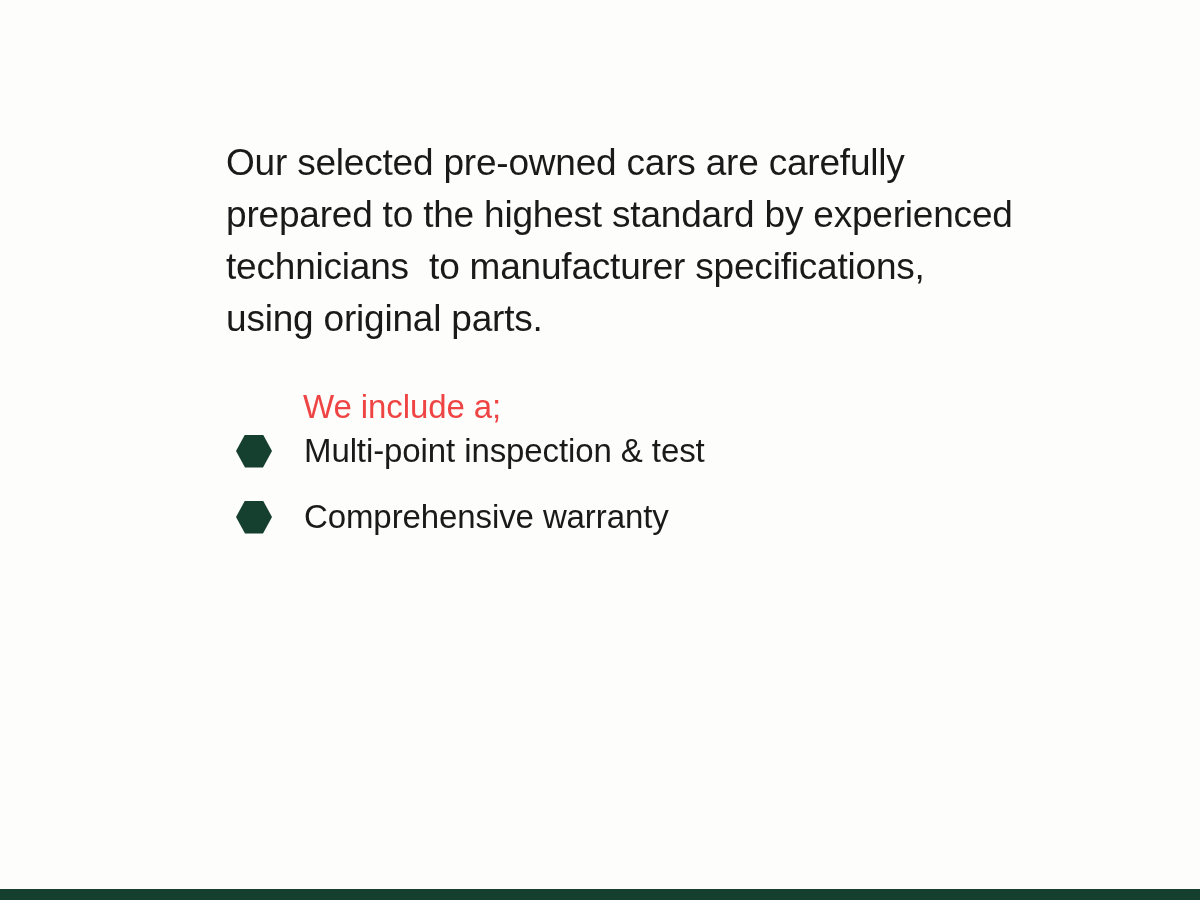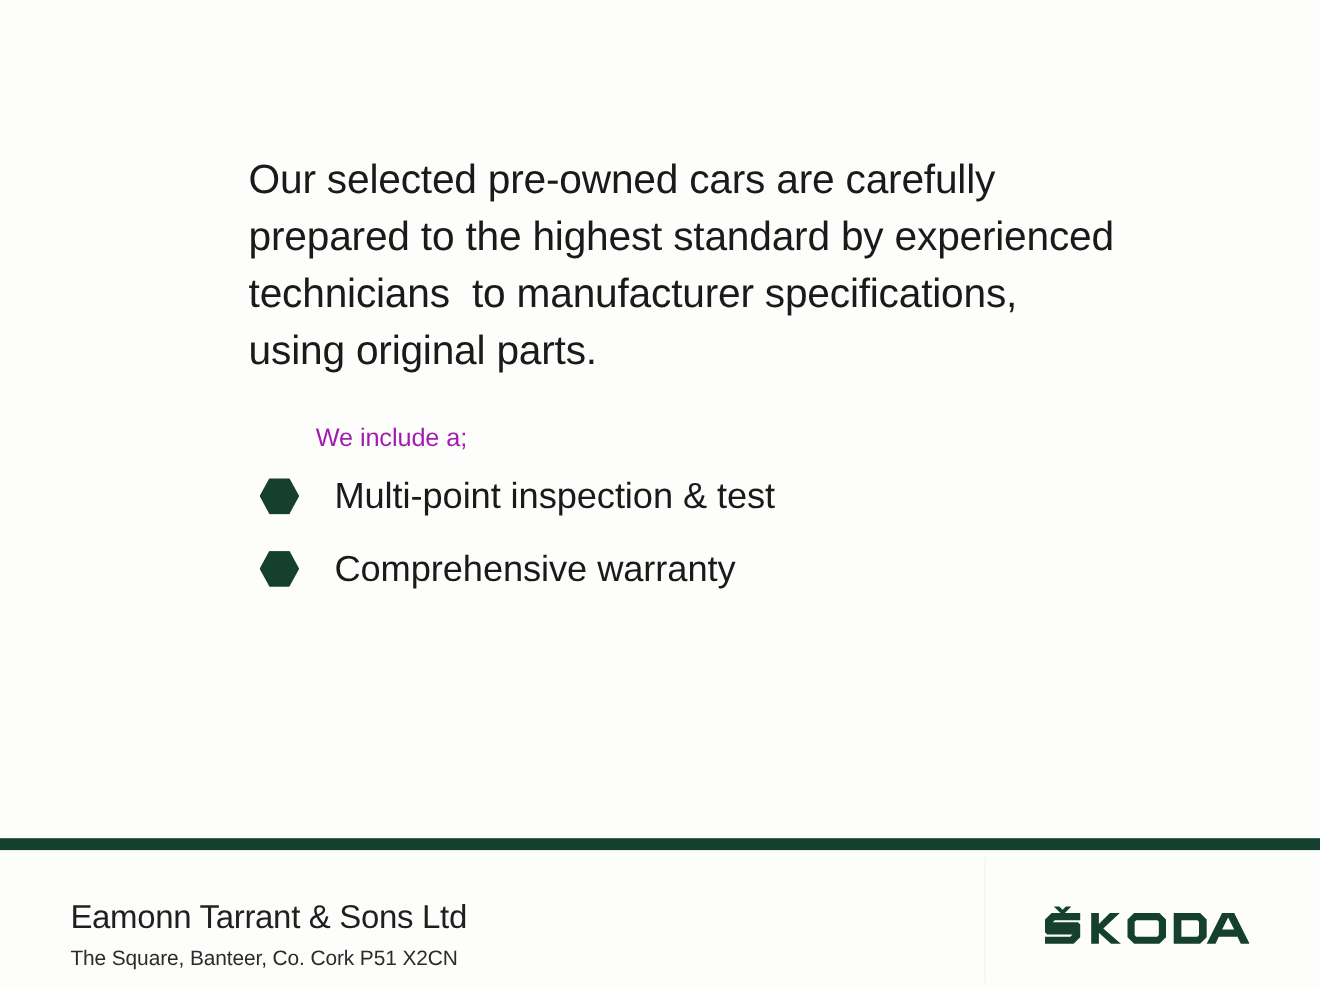--- a/index.html
+++ b/index.html
@@ -39,26 +39,26 @@
     font-size: 37px;
     line-height: 52px;
     font-weight: 400;
     color: #1a1a1a;
     letter-spacing: -0.2px;
     white-space: pre-wrap;
   }
 
   .include-line {
     position: absolute;
-    left: 287px;
+    left: 303px;
     top: 352px;
-    font-size: 23px;
+    font-size: 33px;
     line-height: 44px;
     font-weight: 400;
-    color: #a21caf;
+    color: #ef4444;
     letter-spacing: -0.1px;
   }
 
   .bullet-list {
     position: absolute;
     left: 236px;
     top: 418px;
     margin: 0;
     padding: 0;
     list-style: none;
@@ -174,42 +174,14 @@
       </li>
 
 
 
     </ul>
 
   </div>
 
   <div class="divider-bar"></div>
 
-  <div class="footer">
-
-    <div class="footer-separator"></div>
-
-    <div class="dealer-block">
-      <div class="dealer-name">Eamonn Tarrant &amp; Sons Ltd</div>
-      <div class="dealer-address">The Square, Banteer, Co. Cork P51 X2CN</div>
-    </div>
-
-    <div class="brand-logo">
-      <svg width="190" height="40" viewBox="0 0 380 80" aria-label="SKODA">
-        <g fill="#15402f">
-
-          <path d="M8 30 L20 18 L72 18 L72 31 L26 31 L22 35 L68 35 L72 39 L72 62 L60 74 L8 74 L8 61 L54 61 L58 57 L12 57 L8 53 Z"></path>
-          <path d="M24 6 L34 6 L40 12 L46 6 L56 6 L44 18 L36 18 Z"></path>
-
-          <path d="M92 18 L106 18 L106 38 L126 18 L144 18 L114 46 L146 74 L128 74 L106 54 L106 74 L92 74 Z"></path>
-
-          <path d="M170 18 L216 18 L228 30 L228 62 L216 74 L170 74 L158 62 L158 30 Z M174 31 L171 34 L171 58 L174 61 L212 61 L215 58 L215 34 L212 31 Z"></path>
-
-          <path d="M242 18 L290 18 L302 30 L302 62 L290 74 L242 74 Z M256 31 L256 61 L285 61 L288 58 L288 34 L285 31 Z"></path>
-
-          <path d="M330 18 L352 18 L380 74 L364 74 L358 61 L324 61 L318 74 L302 74 Z M330 48 L352 48 L341 26 Z"></path>
-        </g>
-      </svg>
-    </div>
-
-  </div>
 
 </div>
 
 </body></html>

